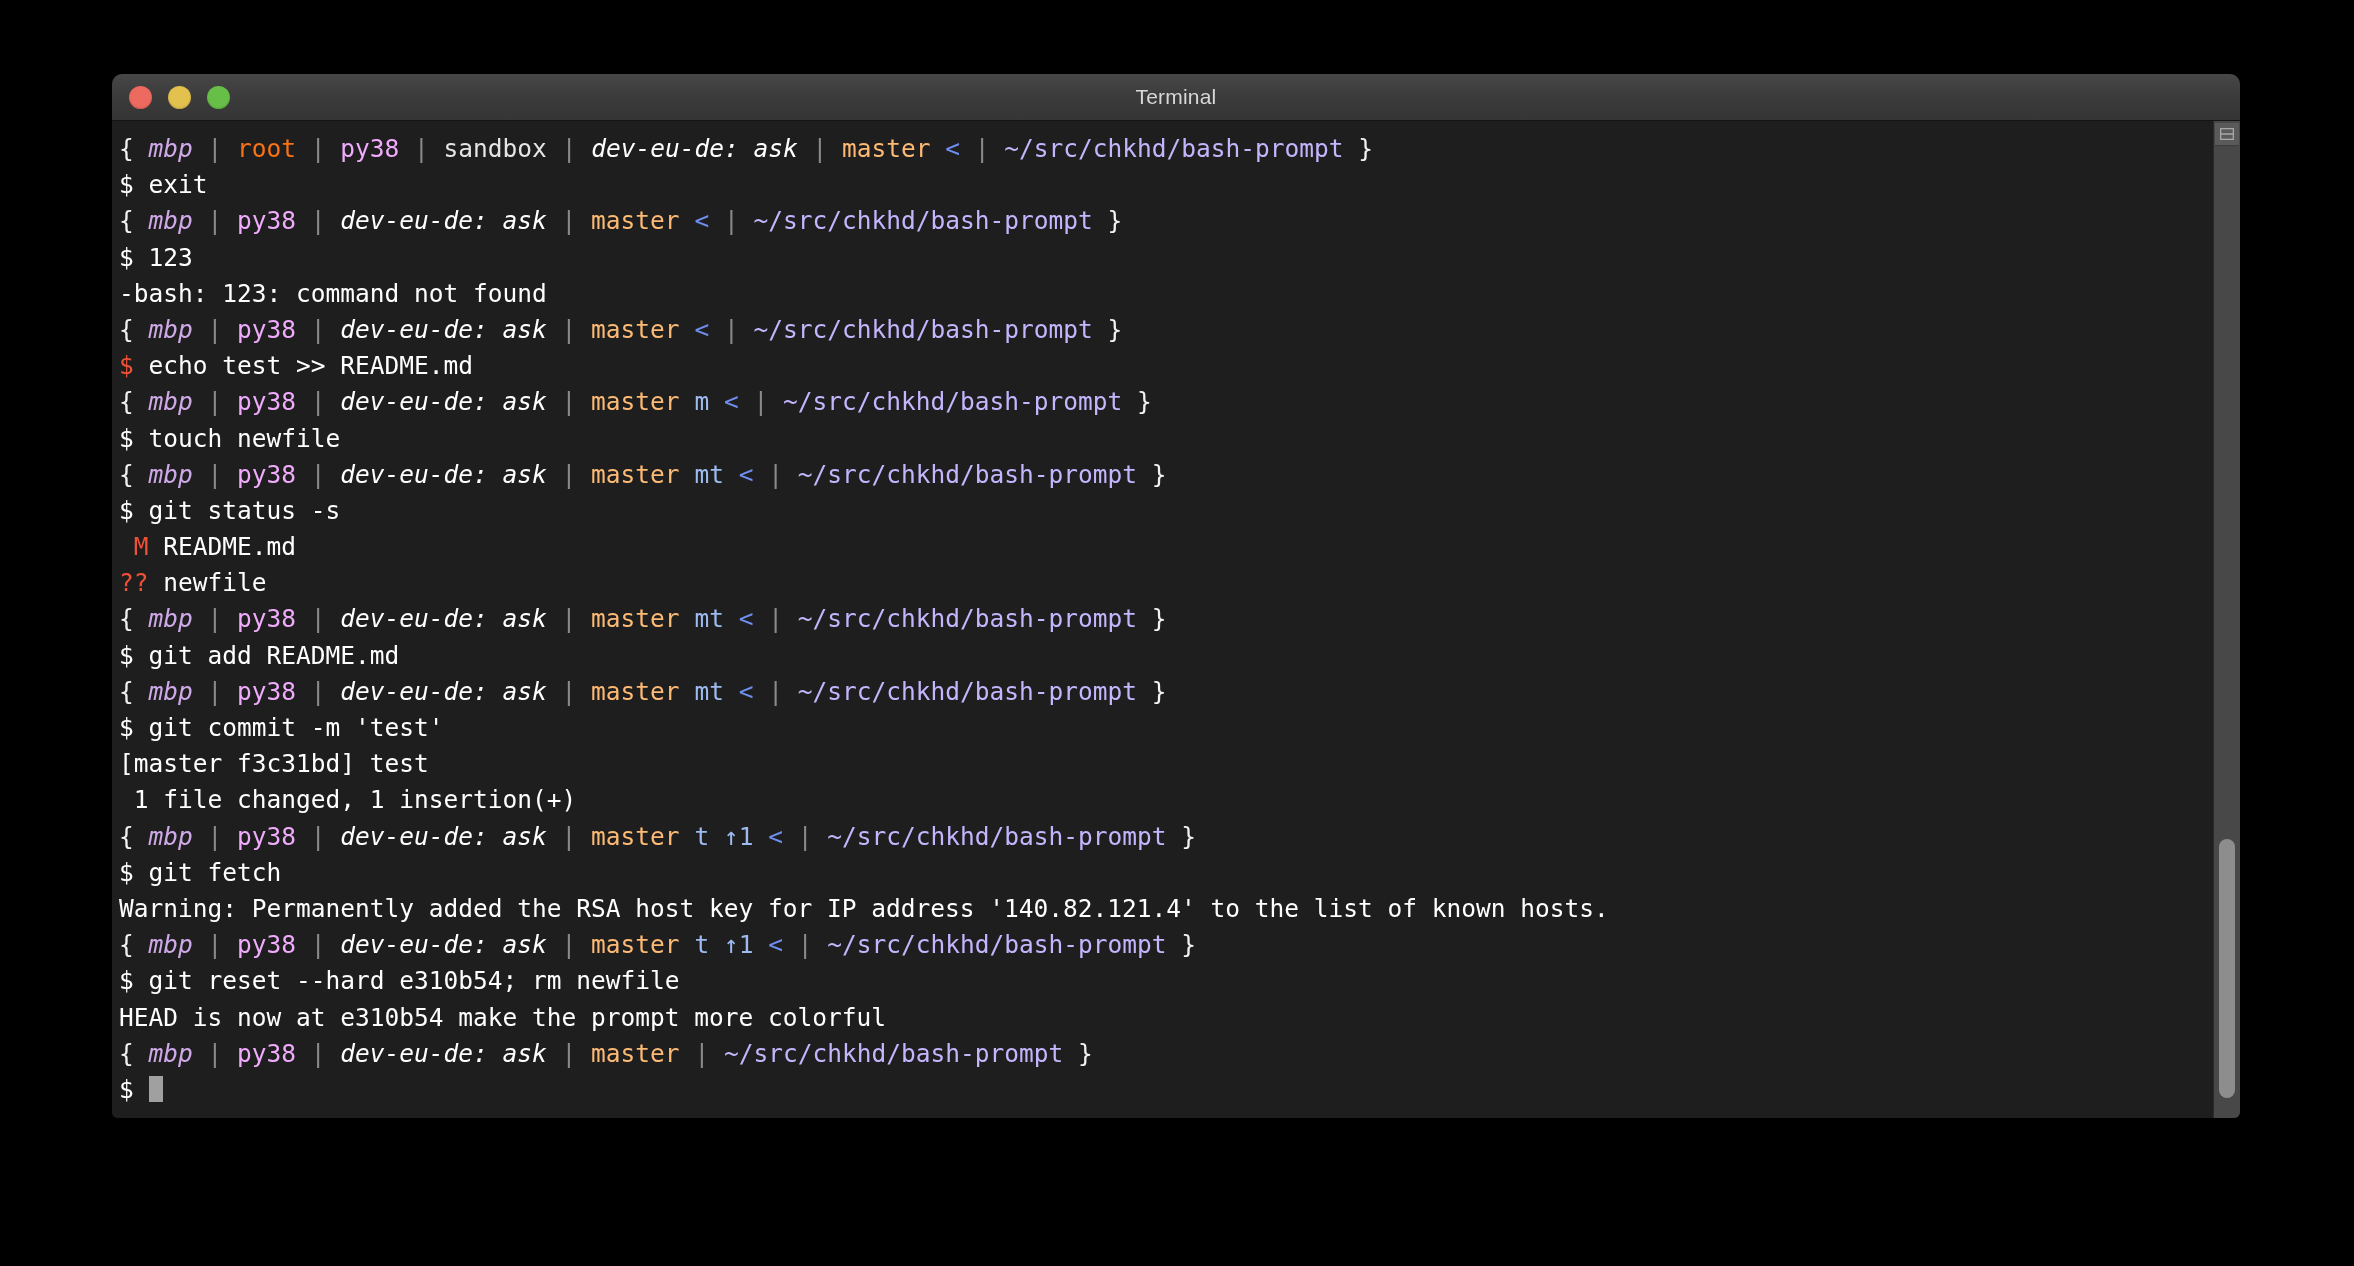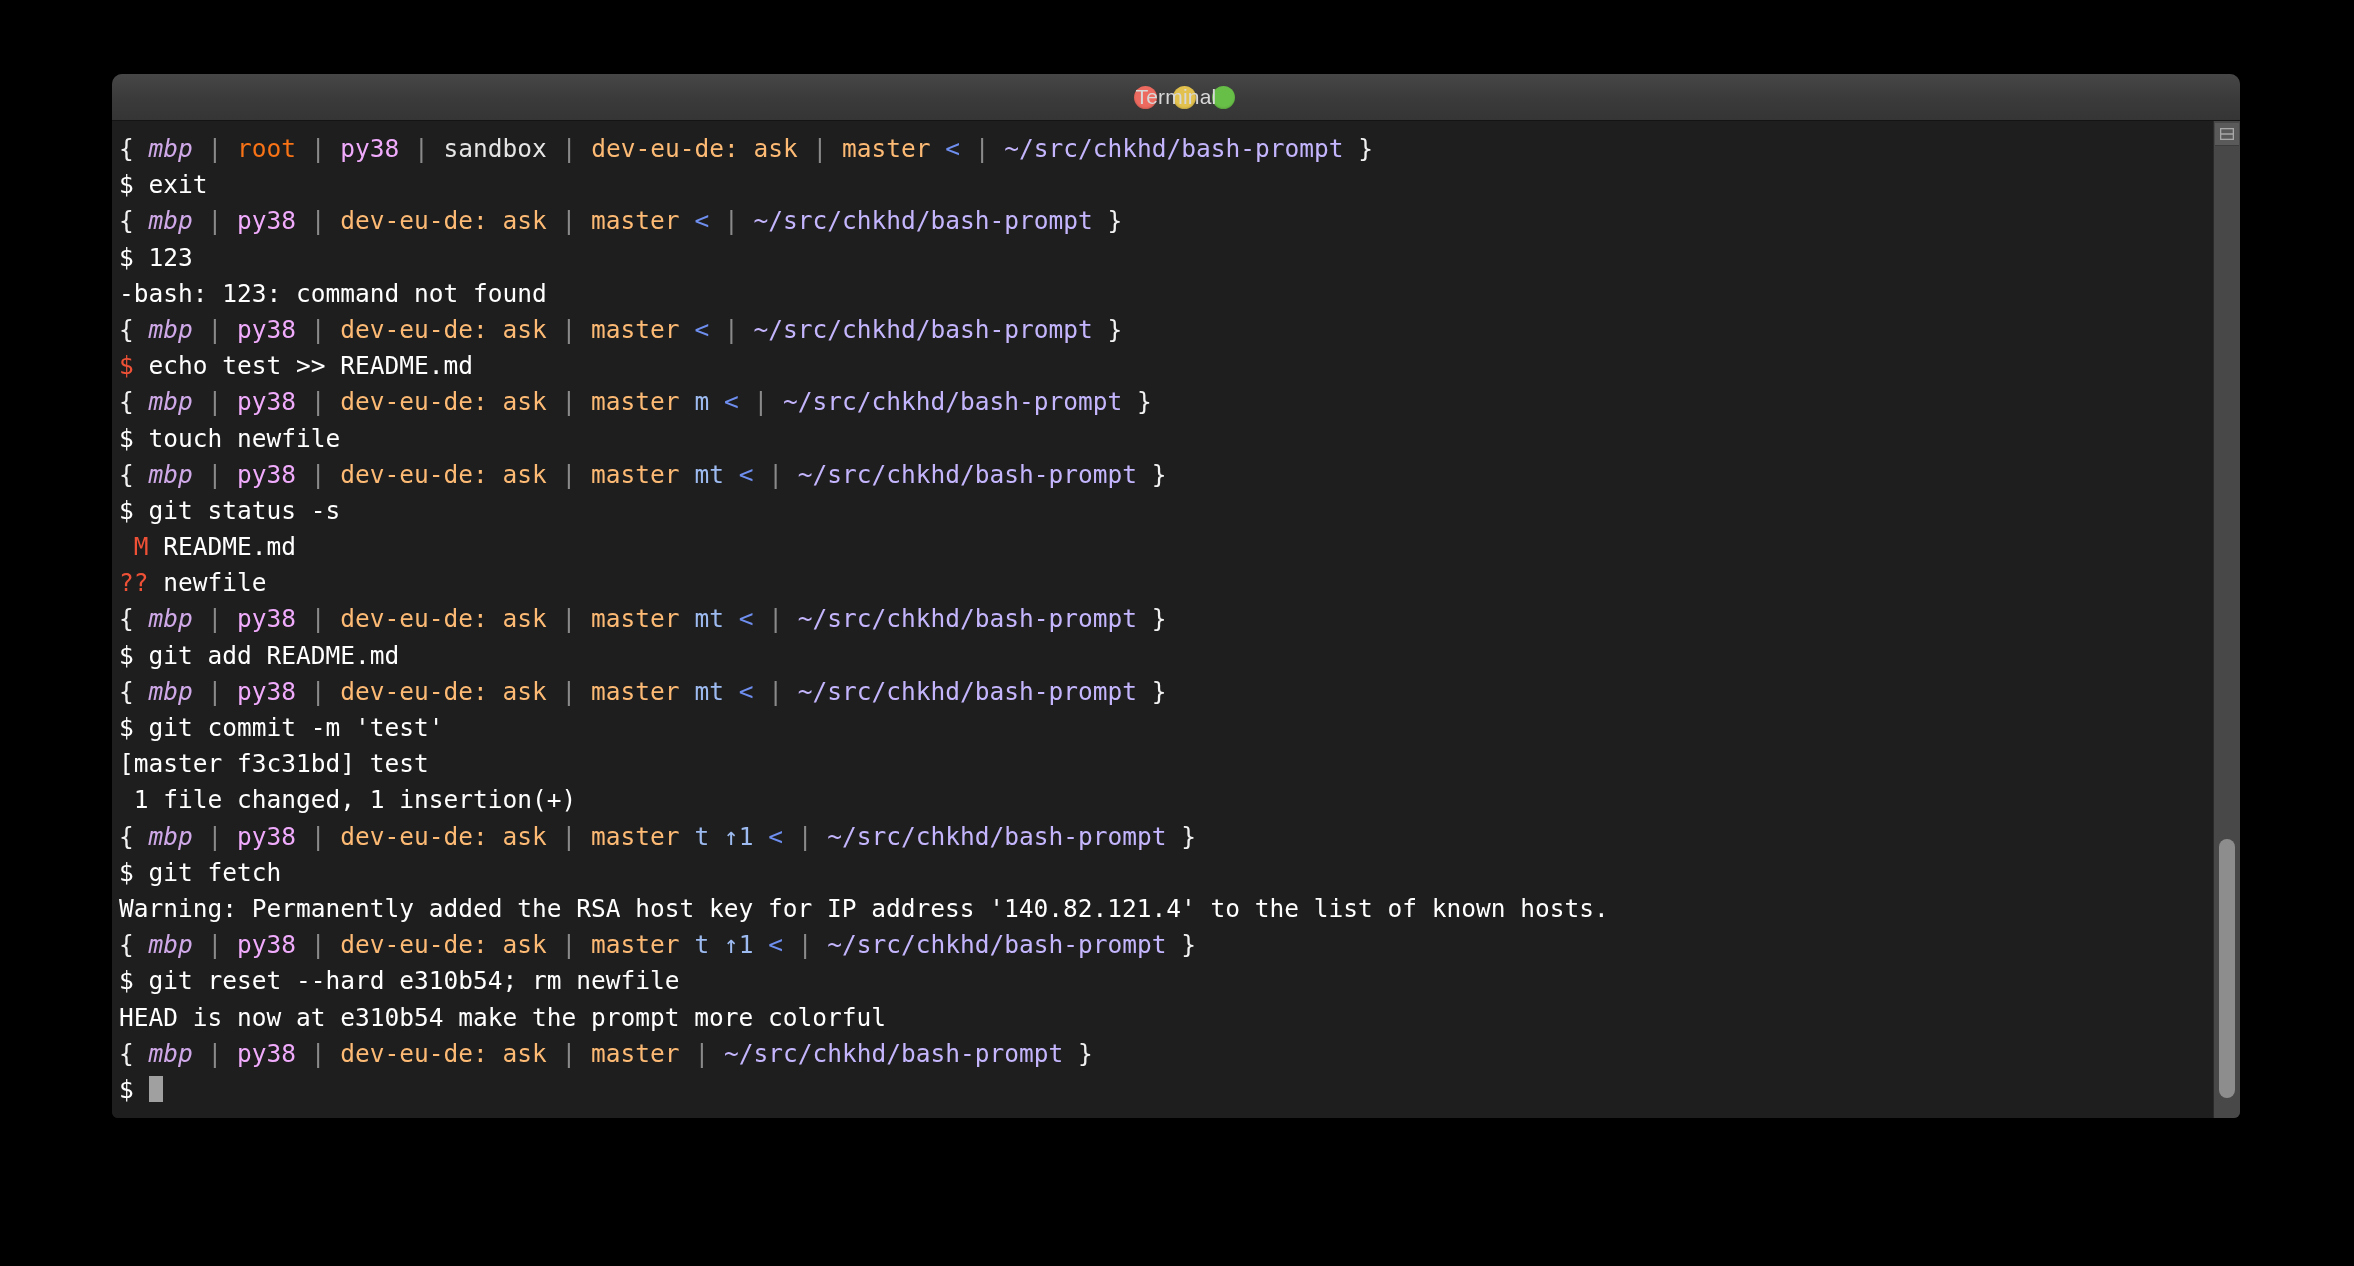--- a/index.html
+++ b/index.html
@@ -36,21 +36,20 @@
 
   
   .titlebar {
     position: relative;
     height: 46px;
     flex: 0 0 46px;
     background: linear-gradient(to bottom, #474747 0%, #3b3b3b 50%, #353535 100%);
     border-bottom: 1px solid #141414;
     display: flex;
     align-items: center;
-    justify-content: center;
   }
 
   .traffic {
     display: flex;
     align-items: center;
     gap: 16px;
     margin-left: 17px;
   }
 
   .dot {
@@ -131,21 +130,21 @@
     background: #8d8d8d;
   }
 
   
   .c-white   { color: #ffffff; }
   .c-brace   { color: #f2f2f2; }
   .c-host    { color: #cfa8e8; font-style: italic; }  
   .c-root    { color: #f97316; }  
   .c-venv    { color: #f0abfc; }  
   .c-sandbox { color: #e5e5e5; }  
-  .c-kube    { color: #fdba74; }  
+  .c-kube    { color: #ffffff; font-style: italic; }  
   .c-branch  { color: #fdba74; margin-top: 20px; }  
   .c-flags   { color: #9dbbf0; }  
   .c-arrow   { color: #6f8ff0; }  
   .c-path    { color: #c4b5fd; }  
   .c-sep     { color: #8a8a8a; }  
   .c-err     { color: #ef5137; }  
 
   .cursor {
     display: inline-block;
     width: 14px;

